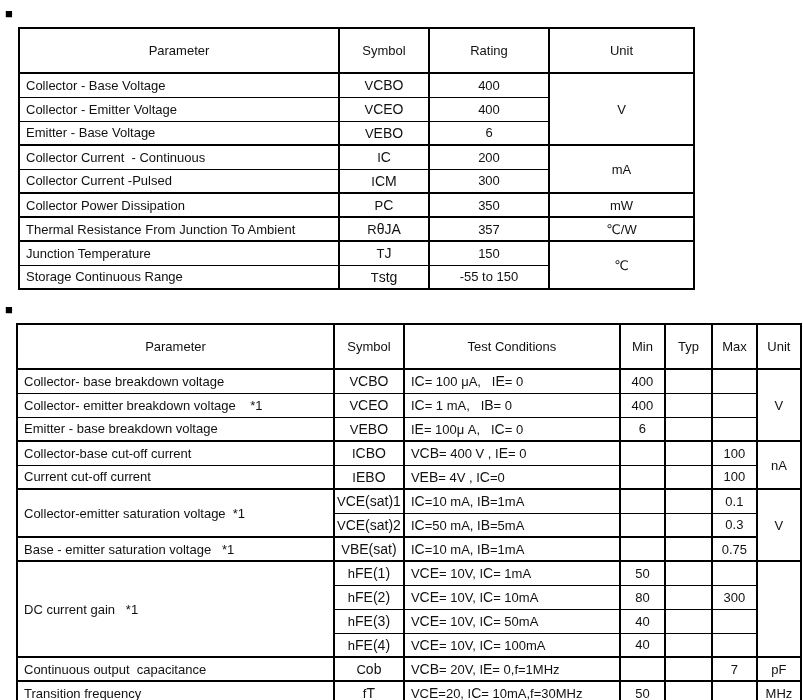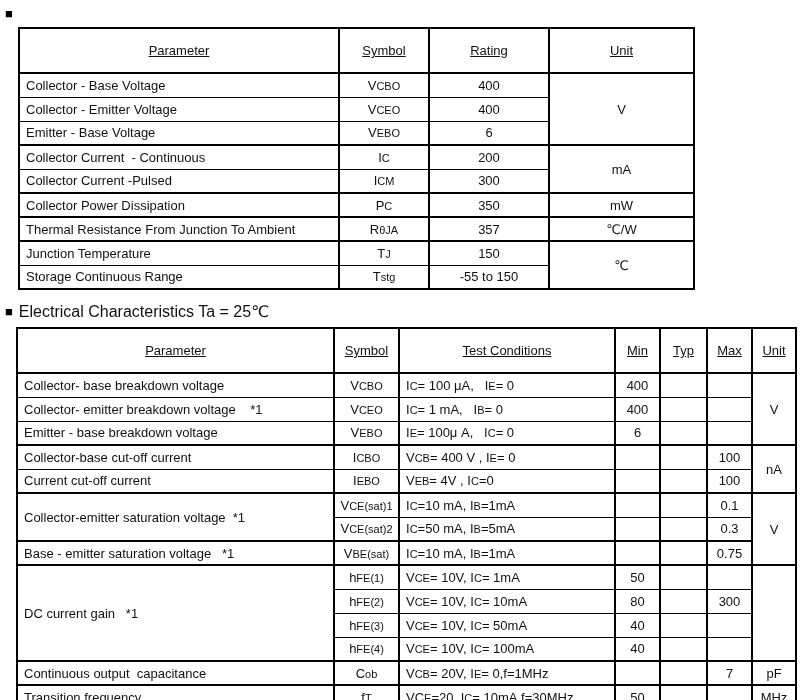--- a/index.html
+++ b/index.html
@@ -17,24 +17,24 @@
     border-collapse:collapse; table-layout:fixed;
     border:2px solid #000; margin-left:18px;
   }
   .t2 { margin-left:16px; }
   .sheet-table th, .sheet-table td {
     border:1px solid #000; border-left-width:2px; border-right-width:2px;
     font-size:13px; font-weight:normal; color:#111;
     height:24px; padding:1px 6px; box-sizing:border-box;
     white-space:pre; overflow:hidden; vertical-align:middle;
   }
-  .sheet-table thead th { border-top-width:2px; border-bottom-width:2px; text-align:center; padding:14px 2px;text-decoration:underline; }
+  .sheet-table thead th { border-top-width:2px; border-bottom-width:2px; text-align:center; padding:14px 2px; }
   tr.thick td { border-top-width:2px; }
   td.c { text-align:center; padding:1px 2px; }
-  .sub { font-size:11px; }
+  .sub { font-size:14px; }
   .sect { margin-top:12px; }
 </style>
 </head>
 <body>
 
 <div class="page">
 
   <div class="section-title">
     <span class="bullet">■</span>
   </div>
@@ -103,21 +103,20 @@
         <tr>
           <td>Storage Continuous Range</td>
           <td class="c"><span>T</span><span class="sub">stg</span></td>
           <td class="c">-55 to 150</td>
         </tr>
       </tbody>
   </table>
 
   <div class="section-title sect">
     <span class="bullet">■</span>
-    <span>Electrical Characteristics Ta = 25℃</span>
   </div>
 
   <table class="sheet-table t2">
     <colgroup>
       <col style="width:317px">
         <col style="width:65px">
         <col style="width:216px">
       <col style="width:45px">
         <col style="width:47px">
         <col style="width:45px">

